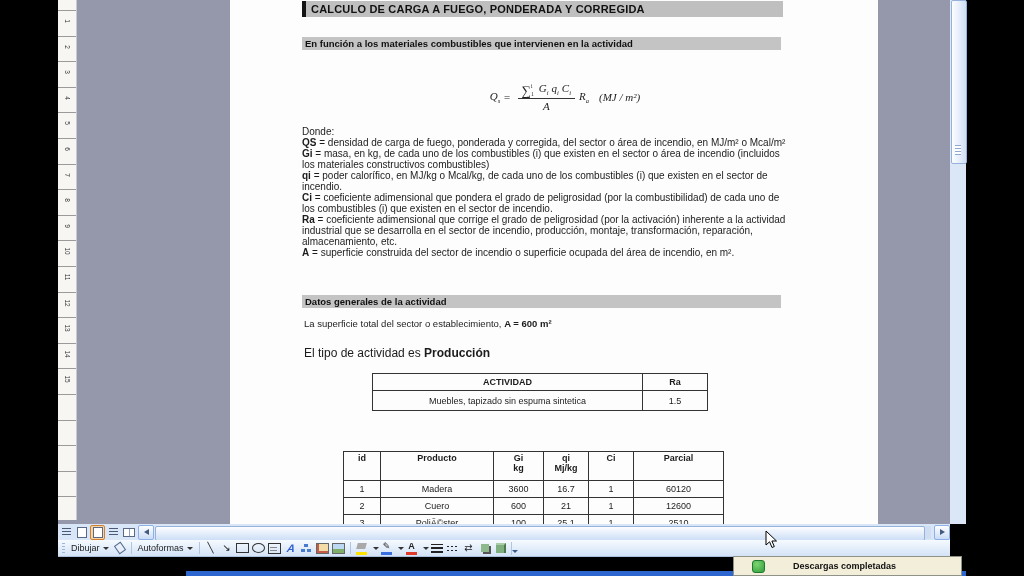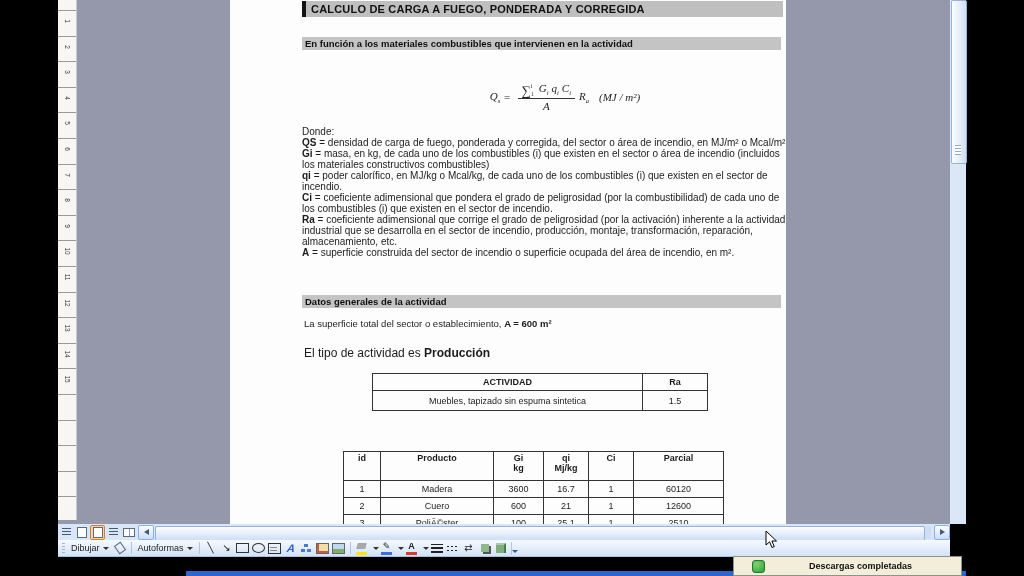--- a/index.html
+++ b/index.html
@@ -7,21 +7,21 @@
   #screen{position:relative;width:1024px;height:576px;background:#000;}
 
   
   .workspace{position:absolute;left:58px;top:0;width:892px;height:524px;background:#9598ab;}
   
   .vruler{position:absolute;left:58px;top:0;width:18px;height:520px;background:#f7f6f2;border-right:1px solid #c9c9d2;
     background-image:repeating-linear-gradient(180deg,transparent 0 10px,#9a9a9a 10px 11px,transparent 11px 25.6px);}
   .rnum{position:absolute;left:0;width:18px;height:10px;text-align:center;font-size:6.5px;color:#333;transform:rotate(90deg);line-height:10px;}
 
   
-  .page{position:absolute;left:230px;top:0;width:556px;height:524px;background:#fdfdfd;overflow:hidden;color:#1c1c1c;}
+  .page{position:absolute;left:230px;top:0;width:648px;height:524px;background:#fdfdfd;overflow:hidden;color:#1c1c1c;}
   .doc-title{position:absolute;left:72px;top:1px;width:472px;height:16px;background:#bfbfbf;border-left:4px solid #141414;
     font-size:11px;font-weight:bold;line-height:16px;padding-left:5px;letter-spacing:.2px;color:#111;}
   .sec-hdr{position:absolute;left:72px;width:476px;height:13px;background:#c4c4c4;font-size:9.5px;font-weight:bold;line-height:13px;padding-left:3px;color:#111;}
   .sec1{top:37px;} .sec2{top:295px;}
 
   
   .formula{position:absolute;left:210px;top:78px;width:250px;height:38px;display:flex;align-items:center;justify-content:center;
     font-family:"Liberation Serif",serif;font-style:italic;font-size:11px;color:#222;}
   .formula sub{font-size:6.5px;}
   .frac{display:inline-flex;flex-direction:column;align-items:center;margin:0 4px;}
@@ -102,21 +102,21 @@
   .tb-chevron{margin-left:2px;width:7px;height:13px;border-left:1px solid #b2c5e0;display:flex;align-items:flex-end;justify-content:center;}
   .tb-chevron .caret{margin:0 0 2px 0;border-top-color:#3a5a8c;}
 
   
   .statusbar{position:absolute;left:186px;top:557px;width:780px;height:14px;background:#ece9d8;font-size:8.5px;line-height:14px;color:#111;padding-left:5px;box-sizing:border-box;}
   .taskstrip{position:absolute;left:186px;top:571px;width:780px;height:5px;background:#2e66d0;}
 
   
   .notif{position:absolute;left:733px;top:556px;width:229px;height:20px;background:#f2eeda;border:1px solid #8f9287;box-sizing:border-box;display:flex;align-items:center;z-index:40;}
   .notif-icon{width:11px;height:11px;margin-left:18px;border-radius:3px;background:radial-gradient(circle at 35% 30%,#7fd46f,#2f9e3f);border:1px solid #1f7a2f;}
-  .notif-label{margin-left:24px;font-size:9px;font-weight:bold;color:#111;padding-left:20px;}
+  .notif-label{margin-left:8px;font-size:9px;font-weight:bold;color:#111;padding-left:20px;}
 
   
   .cursor{position:absolute;left:765px;top:530px;z-index:50;}
 </style>
 </head>
 <body>
 
 <div id="screen">
 
   <div class="workspace"></div>

